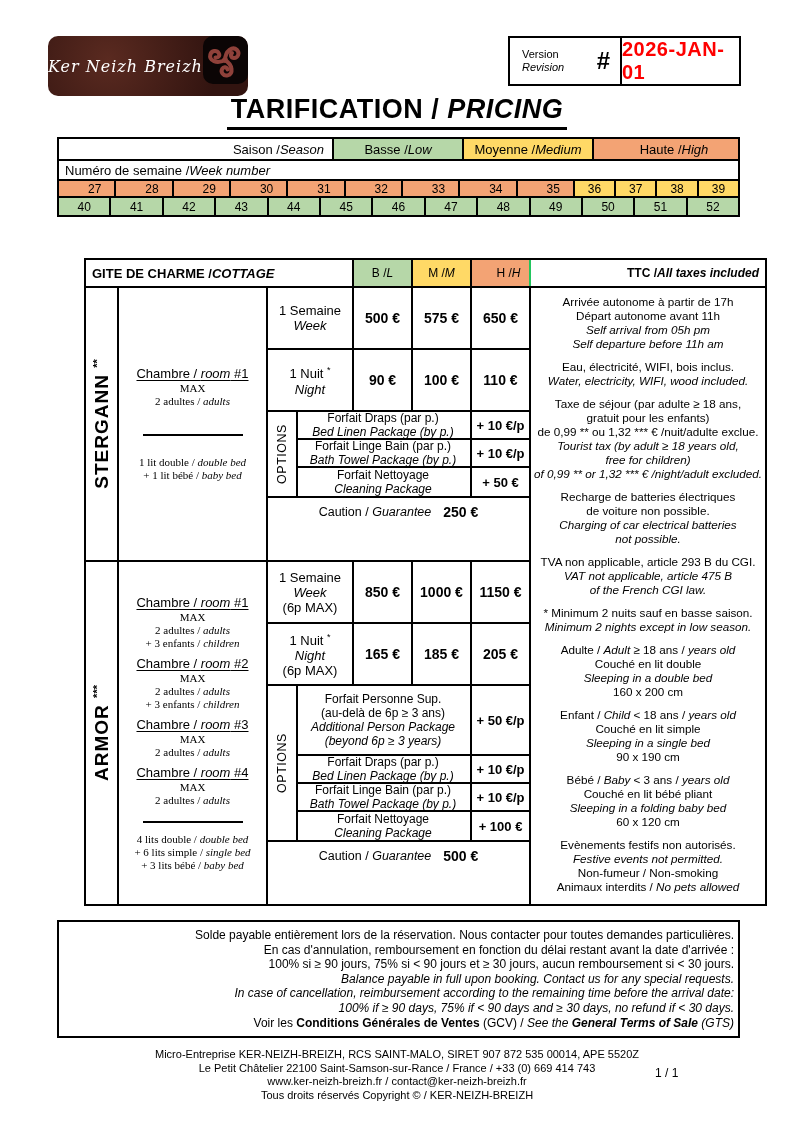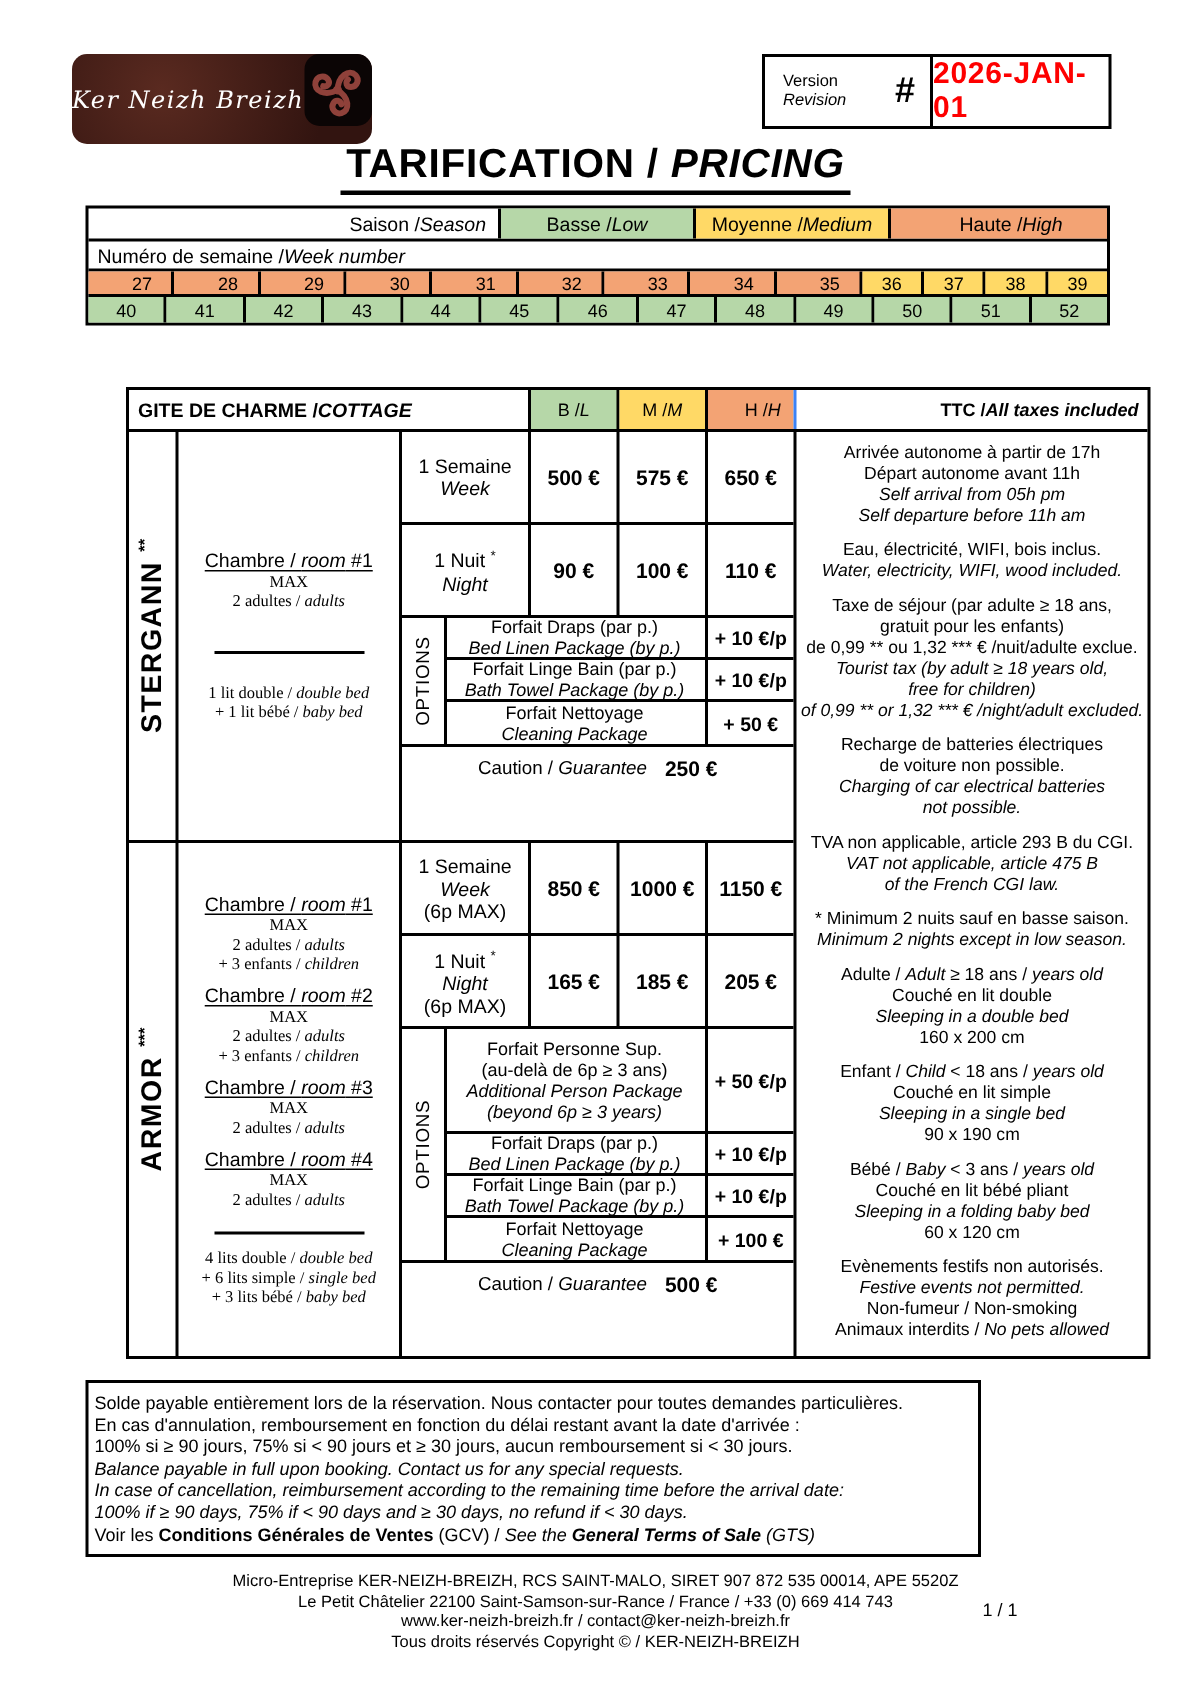--- a/index.html
+++ b/index.html
@@ -40,21 +40,21 @@
   .wcell:last-child{border-right:none;}
   .c-g{background:#b6d7a8;} .c-y{background:#ffd966;} .c-o{background:#f3a374;padding-left:16px;}
 
   
   .ctable{position:absolute;left:57px;top:258px;width:683px;border:2px solid #000;margin-left:27px;}
   .ghead{display:flex;height:28px;border-bottom:2px solid #000;align-items:stretch;}
   .gh-title{width:268px;border-right:2px solid #000;display:flex;align-items:center;
         padding-left:6px;font-size:13px;}
   .chip{width:59px;border-right:2px solid #000;display:flex;align-items:center;justify-content:center;font-size:12px;}
   .chip.last{width:57px;border-right:none;}
-  .gh-ttc{flex:1;border-left:2px solid #3b82f6;display:flex;align-items:center;justify-content:flex-end;
+  .gh-ttc{flex:1;border-left:2px solid #22c55e;display:flex;align-items:center;justify-content:flex-end;
         padding-right:6px;font-size:12px;}
   .gbody{display:flex;height:616px;}
   .left-body{width:445px;border-right:2px solid #000;}
   .blk{display:flex;}
   .blk-stergann{border-bottom:2px solid #000;height:274px;}
   .blk-armor{height:342px;}
   .vcell{width:33px;border-right:2px solid #000;position:relative;}
   .vlabel{position:absolute;top:50%;left:50%;transform:translate(-50%,-50%) rotate(-90deg);
         white-space:nowrap;font-weight:bold;font-size:19px;letter-spacing:1px;}
   .stars{font-size:11px;vertical-align:7px;letter-spacing:0;}
@@ -86,22 +86,22 @@
   .opt-price{width:57px;display:flex;align-items:center;justify-content:center;font-weight:bold;font-size:13px;}
   .options-wrap{border-bottom:2px solid #000;}
   .caution-row{height:28px;display:flex;align-items:center;justify-content:center;gap:12px;font-size:12.5px;}
   .caution-price{font-weight:bold;font-size:14px;}
   .cond-cell{flex:1;padding:4px 2px;overflow:hidden;text-align:center;}
   .cond-p{margin:9px 0;font-size:11.7px;line-height:14px;}
   .cond-p:first-child{margin-top:3px;}
   .cond-line{white-space:nowrap;}
 
   
-  .terms{position:absolute;left:57px;top:920px;width:597px;border:2px solid #000;
-        padding:6px 4px;text-align:left;font-size:12px;line-height:14.6px;}
+  .terms{position:absolute;left:57px;top:920px;width:683px;border:2px solid #000;
+        padding:6px 4px;text-align:right;font-size:12px;line-height:14.6px;}
   .footer{position:absolute;left:0;top:1048px;width:794px;text-align:center;
         font-size:11px;line-height:13.5px;}
   .pagenum{position:absolute;left:655px;top:1066px;font-size:12px;}
 </style>
 </head>
 <body>
 
 <div class="logo">
   <span class="logo-text">Ker Neizh Breizh</span>
   <span class="logo-triskel">

